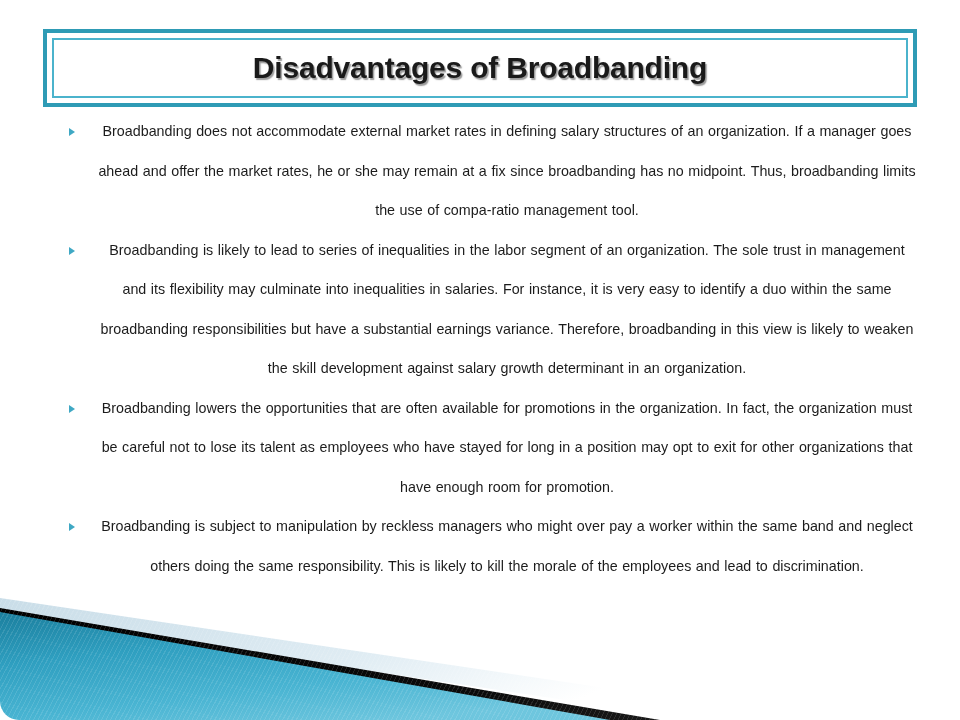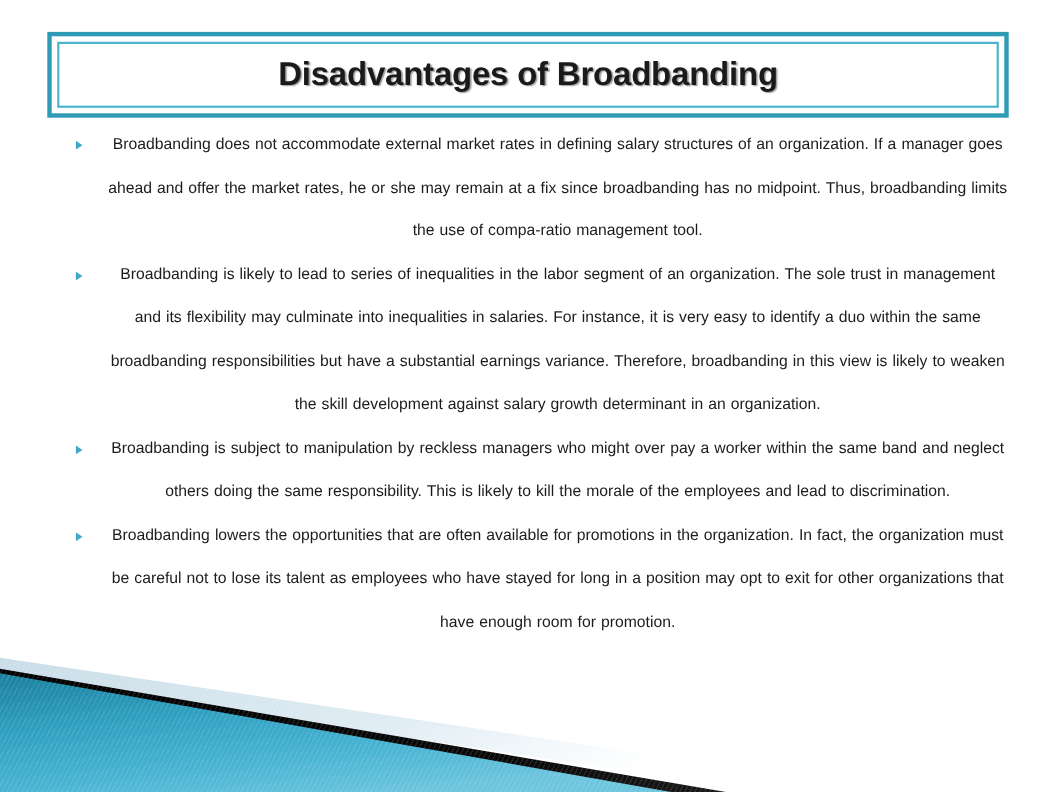--- a/index.html
+++ b/index.html
@@ -11,20 +11,21 @@
   body {
     font-family: "Liberation Sans", sans-serif;
   }
 
   #slide {
     position: relative;
     width: 960px;
     height: 720px;
     background: #ffffff;
     overflow: hidden;
+    border-radius: 19px;
   }
 
   
   #title-frame {
     position: absolute;
     left: 43px;
     top: 29px;
     width: 874px;
     height: 78px;
     box-sizing: border-box;
@@ -133,30 +134,30 @@
       </span>
       <span>Broadbanding is likely to lead to series of inequalities in the labor segment of an organization. The sole trust in management and its flexibility may culminate into inequalities in salaries. For instance, it is very easy to identify a duo within the same broadbanding responsibilities but have a substantial earnings variance. Therefore, broadbanding in this view is likely to weaken the skill development against salary growth determinant in an organization.</span>
     </p>
 
     <p class="bullet-item">
       <span class="bullet-marker">
         <svg width="8" height="8" viewBox="0 0 8 8" aria-hidden="true">
           <path d="M1 0 L7 4 L1 8 Z" fill="#3fa8c4"></path>
         </svg>
       </span>
-      <span>Broadbanding is subject to manipulation by reckless managers who might over pay a worker within the same band and neglect others doing the same responsibility. This is likely to kill the morale of the employees and lead to discrimination.</span>
+      <span>Broadbanding lowers the opportunities that are often available for promotions in the organization. In fact, the organization must be careful not to lose its talent as employees who have stayed for long in a position may opt to exit for other organizations that have enough room for promotion.</span>
     </p>
 
     <p class="bullet-item">
       <span class="bullet-marker">
         <svg width="8" height="8" viewBox="0 0 8 8" aria-hidden="true">
           <path d="M1 0 L7 4 L1 8 Z" fill="#3fa8c4"></path>
         </svg>
       </span>
-      <span>Broadbanding lowers the opportunities that are often available for promotions in the organization. In fact, the organization must be careful not to lose its talent as employees who have stayed for long in a position may opt to exit for other organizations that have enough room for promotion.</span>
+      <span>Broadbanding is subject to manipulation by reckless managers who might over pay a worker within the same band and neglect others doing the same responsibility. This is likely to kill the morale of the employees and lead to discrimination.</span>
     </p>
 
   </div>
 
   <div id="wedge">
     <svg width="700" height="130" viewBox="0 0 700 130" preserveAspectRatio="none">
       <defs>
         <linearGradient id="blueGrad" x1="0" y1="0" x2="0.65" y2="1">
           <stop offset="0%" stop-color="#1b7f9e"></stop>
           <stop offset="35%" stop-color="#2f9fc0"></stop>

